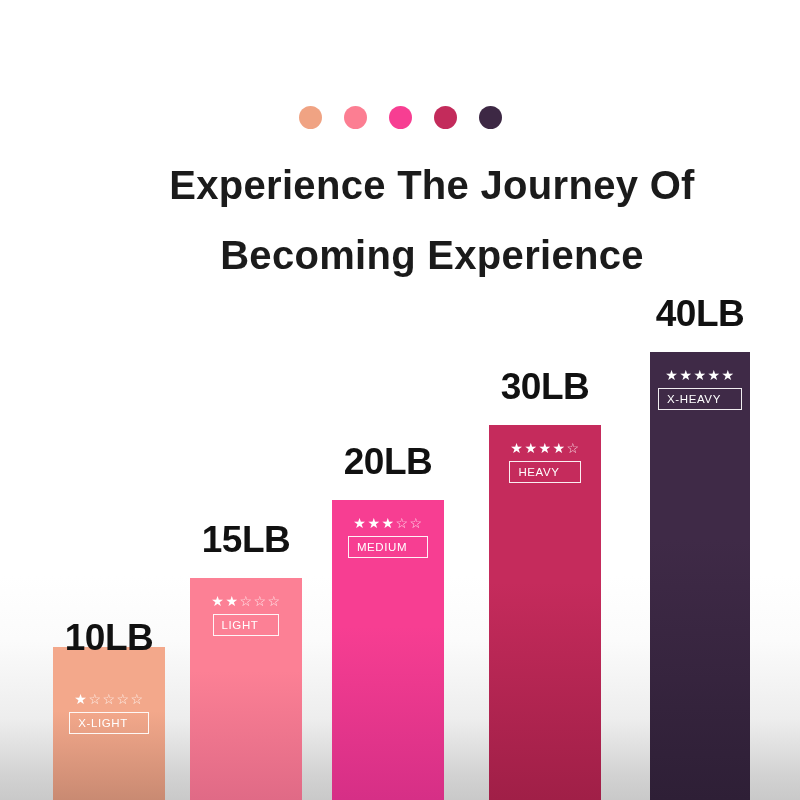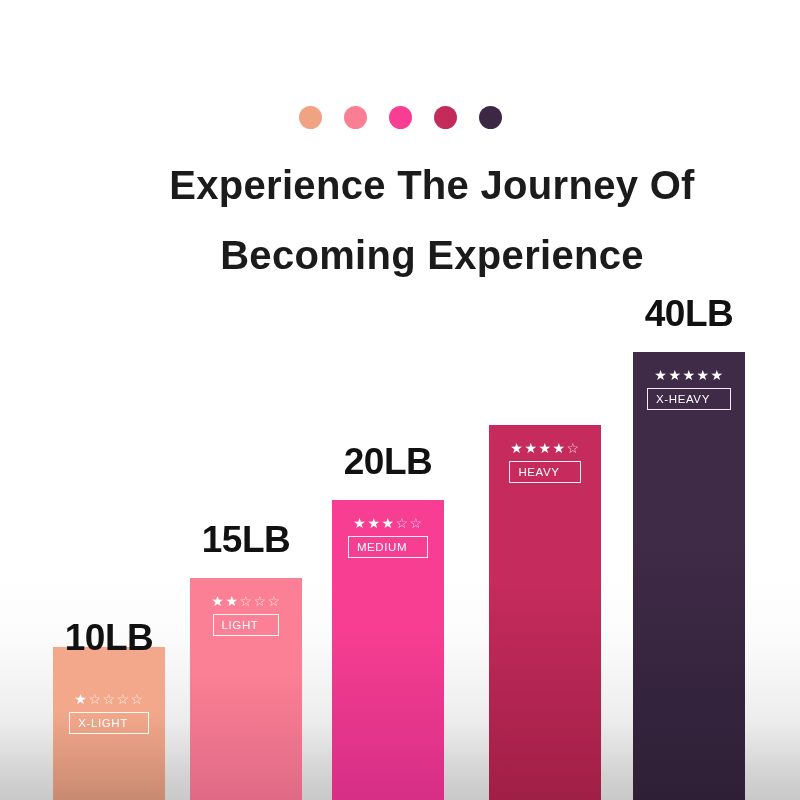--- a/index.html
+++ b/index.html
@@ -174,32 +174,33 @@
             <span class="star">★</span>
             <span class="star">★</span>
             <span class="star empty">☆</span>
             <span class="star empty">☆</span>
           </div>
           <div class="badge">MEDIUM</div>
         </div>
       </div>
       <div class="bar-group" style="left: 489px; width: 112px; height: 375px;">
         <div class="bar" style="height: 375px; background: linear-gradient(rgb(197, 43, 92) 0%, rgb(197, 43, 92) 42%, rgb(160, 31, 71) 100%);"></div>
+        <div class="bar-label" style="top: -59px;">30LB</div>
         <div class="bar-content" style="top: 16px;">
           <div class="stars">
             <span class="star">★</span>
             <span class="star">★</span>
             <span class="star">★</span>
             <span class="star">★</span>
             <span class="star empty">☆</span>
           </div>
           <div class="badge">HEAVY</div>
         </div>
       </div>
-      <div class="bar-group" style="left: 633px; width: 112px; height: 448px; border-radius: 32px;">
+      <div class="bar-group" style="left: 650px; width: 100px; height: 448px; border-radius: 32px;">
         <div class="bar" style="height: 448px; background: linear-gradient(rgb(63, 42, 71) 0%, rgb(63, 42, 71) 42%, rgb(46, 31, 54) 100%);"></div>
         <div class="bar-label" style="top: -59px;">40LB</div>
         <div class="bar-content" style="top: 16px;">
           <div class="stars">
             <span class="star">★</span>
             <span class="star">★</span>
             <span class="star">★</span>
             <span class="star">★</span>
             <span class="star">★</span>
           </div>

